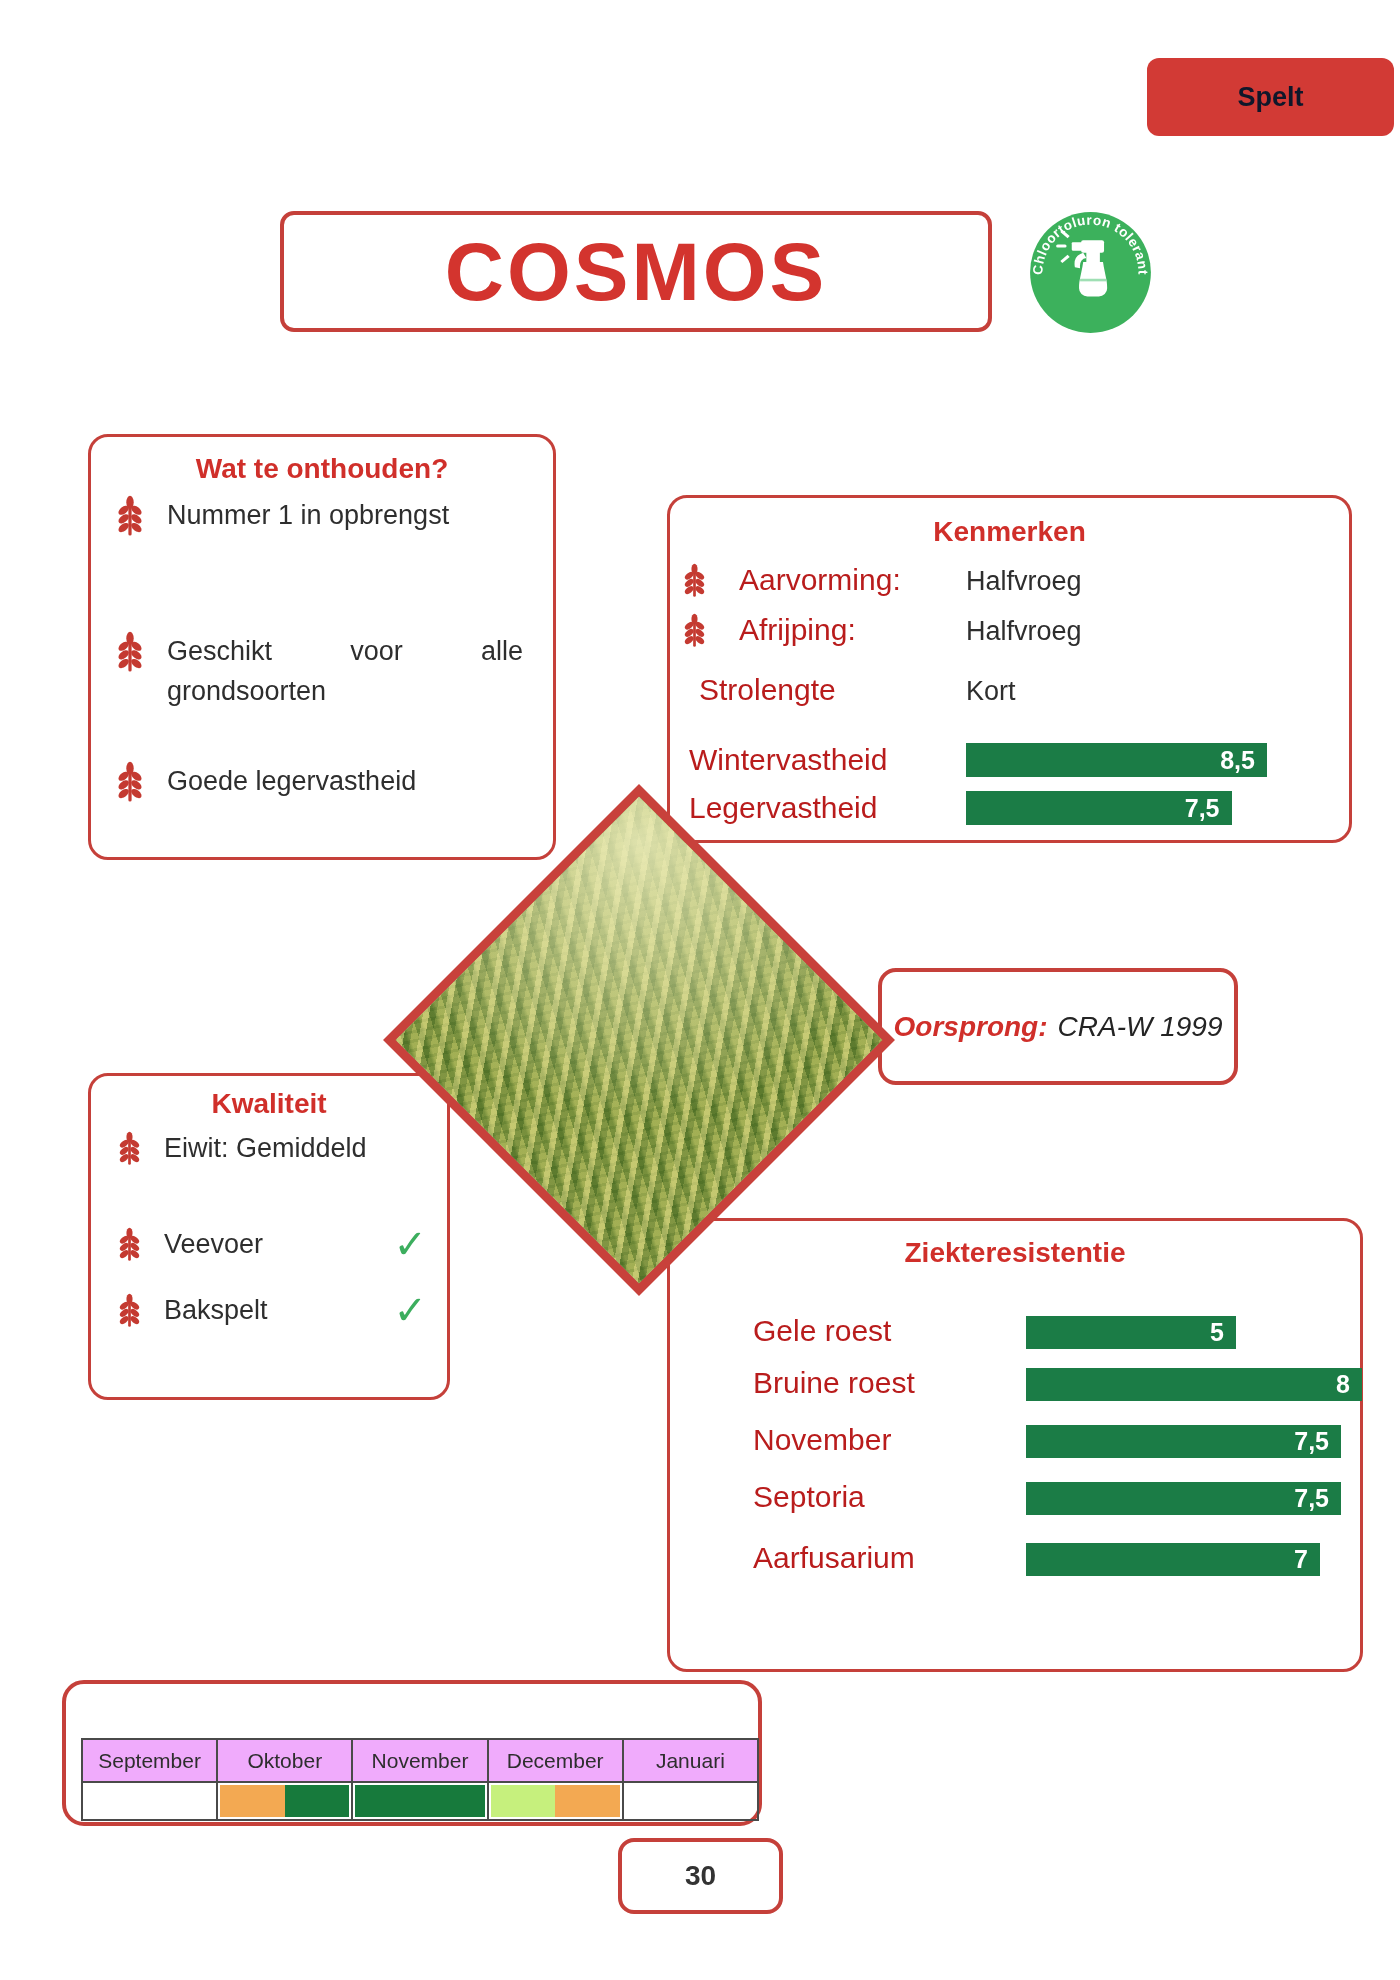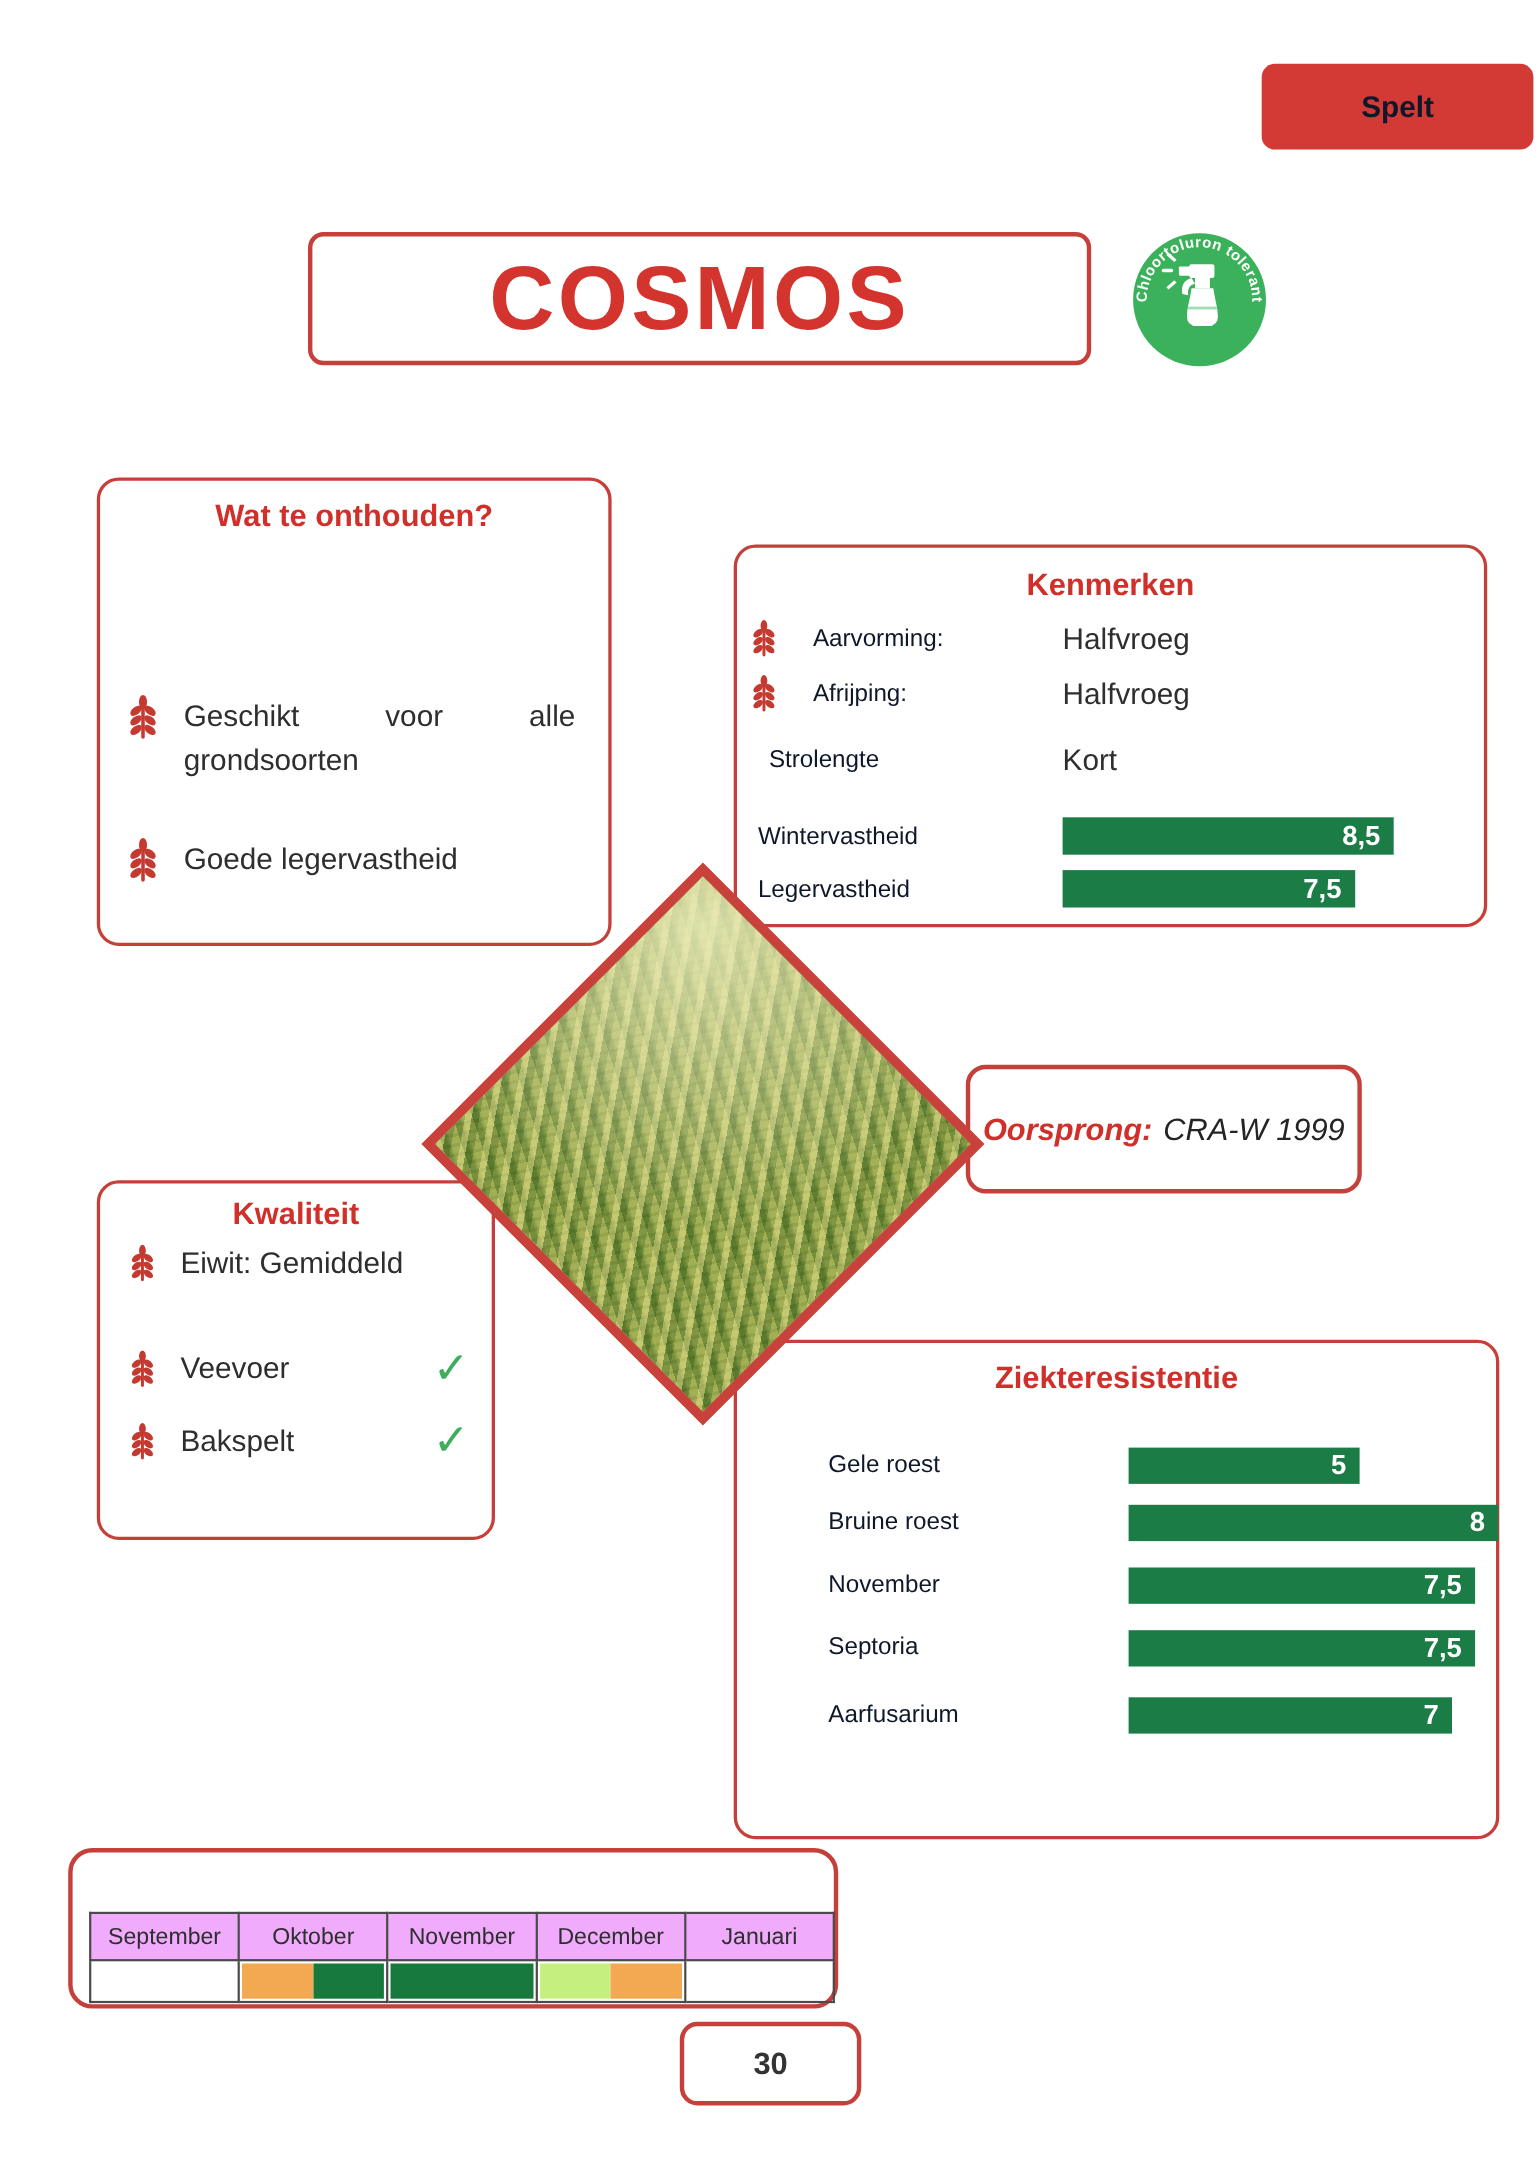--- a/index.html
+++ b/index.html
@@ -16,21 +16,21 @@
   .itemtext{font-size:27px;color:#2e2e2e;line-height:40px;}
   .just{text-align:justify;}
   
   #spelt-tag{position:absolute;left:1147px;top:58px;width:247px;height:78px;background:#d23a35;border-radius:12px;
     display:flex;align-items:center;justify-content:center;color:#0f172a;font-weight:bold;font-size:27px;}
   
   #title-box{position:absolute;left:280px;top:211px;width:712px;height:121px;border:4px solid #c5403a;border-radius:14px;
     display:flex;align-items:center;justify-content:center;box-sizing:border-box;}
   #title-box .t{font-size:82px;font-weight:bold;color:#d3342e;letter-spacing:3px;}
   
-  .factlabel{font-size:22px;color:#0f172a;}
+  .factlabel{font-size:30px;color:#b91c1c;}
   .factvalue{position:absolute;left:296px;font-size:27px;color:#2e2e2e;}
   .barwrap{position:absolute;left:296px;width:354px;height:34px;}
   .bar{height:100%;background:#1b7c46;display:flex;align-items:center;justify-content:flex-end;}
   .bar span{color:#fff;font-weight:bold;font-size:25px;padding-right:12px;}
   
   .dz-barwrap{position:absolute;left:356px;width:420px;height:33px;}
   
   .check{color:#3cae5e;font-size:40px;font-weight:bold;line-height:1;}
   
   #photo-diamond{position:absolute;left:458px;top:859px;width:344px;height:344px;transform:rotate(45deg);
@@ -107,20 +107,26 @@
       <path d="M38,43 l-7,6 l2,2 l7,-6 z"></path>
       <path d="M53,41 q-10,3 -8,14 l5,1 q-1,-9 6,-10 z"></path>
       <rect x="56" y="40" width="13" height="10"></rect>
       <path d="M53,50 h19 c2,13 4,17 4,25 a8,8 0 0 1 -8,8 h-11 a8,8 0 0 1 -8,-8 c0,-8 2,-12 4,-25 z"></path>
       <rect x="50" y="66" width="25" height="2.5" fill="#9fdfb4"></rect>
     </g>
   </svg>
 
   <div class="rbox" style="left:88px;top:434px;width:468px;height:426px;">
     <div class="boxtitle" style="top:16px;">Wat te onthouden?</div>
+    <div class="row" style="left:24px;top:58px;width:410px;align-items:flex-start;gap:22px;">
+      <svg class="wheat big" viewBox="0 0 26 36">
+          <use href="#wheat-shape"></use>
+        </svg>
+      <div class="itemtext">Nummer 1 in opbrengst</div>
+    </div>
     <div class="row" style="left:24px;top:324px;width:410px;align-items:flex-start;gap:22px;">
       <svg class="wheat big" viewBox="0 0 26 36">
           <use href="#wheat-shape"></use>
         </svg>
       <div class="itemtext">Goede legervastheid</div>
     </div>
     <div class="row" style="left:24px;top:194px;width:410px;align-items:flex-start;gap:22px;">
       <svg class="wheat big" viewBox="0 0 26 36">
           <use href="#wheat-shape"></use>
         </svg>

